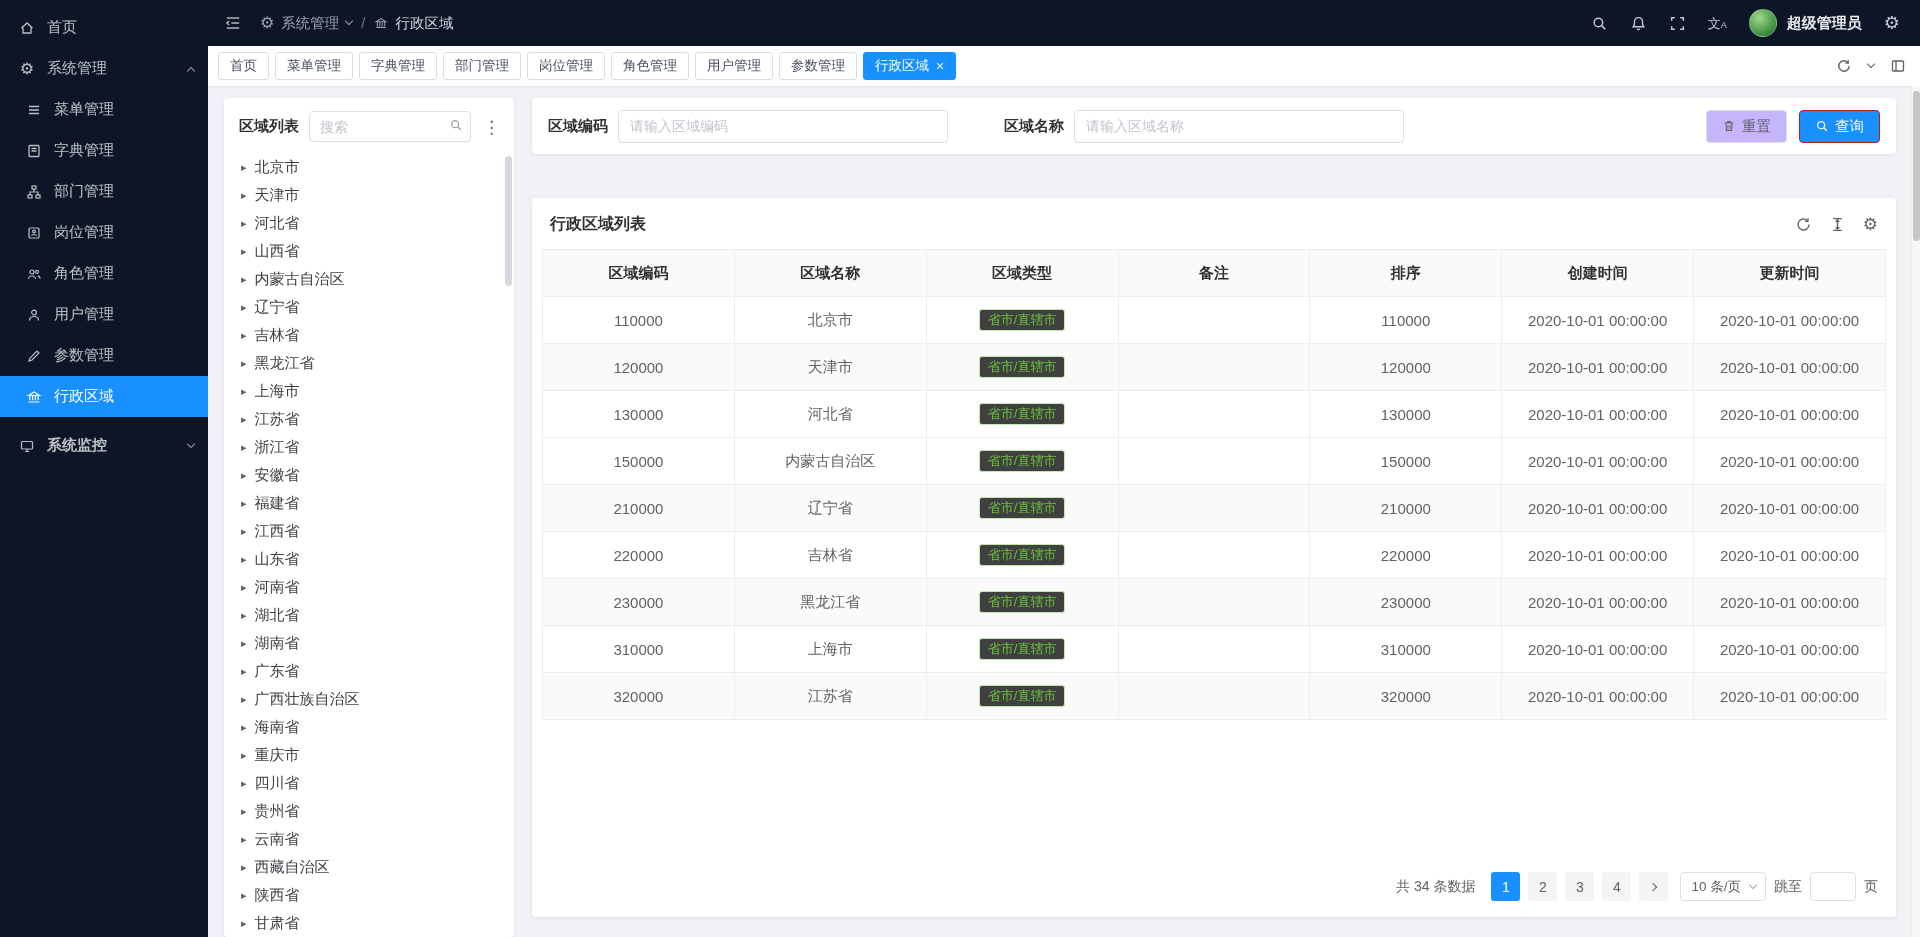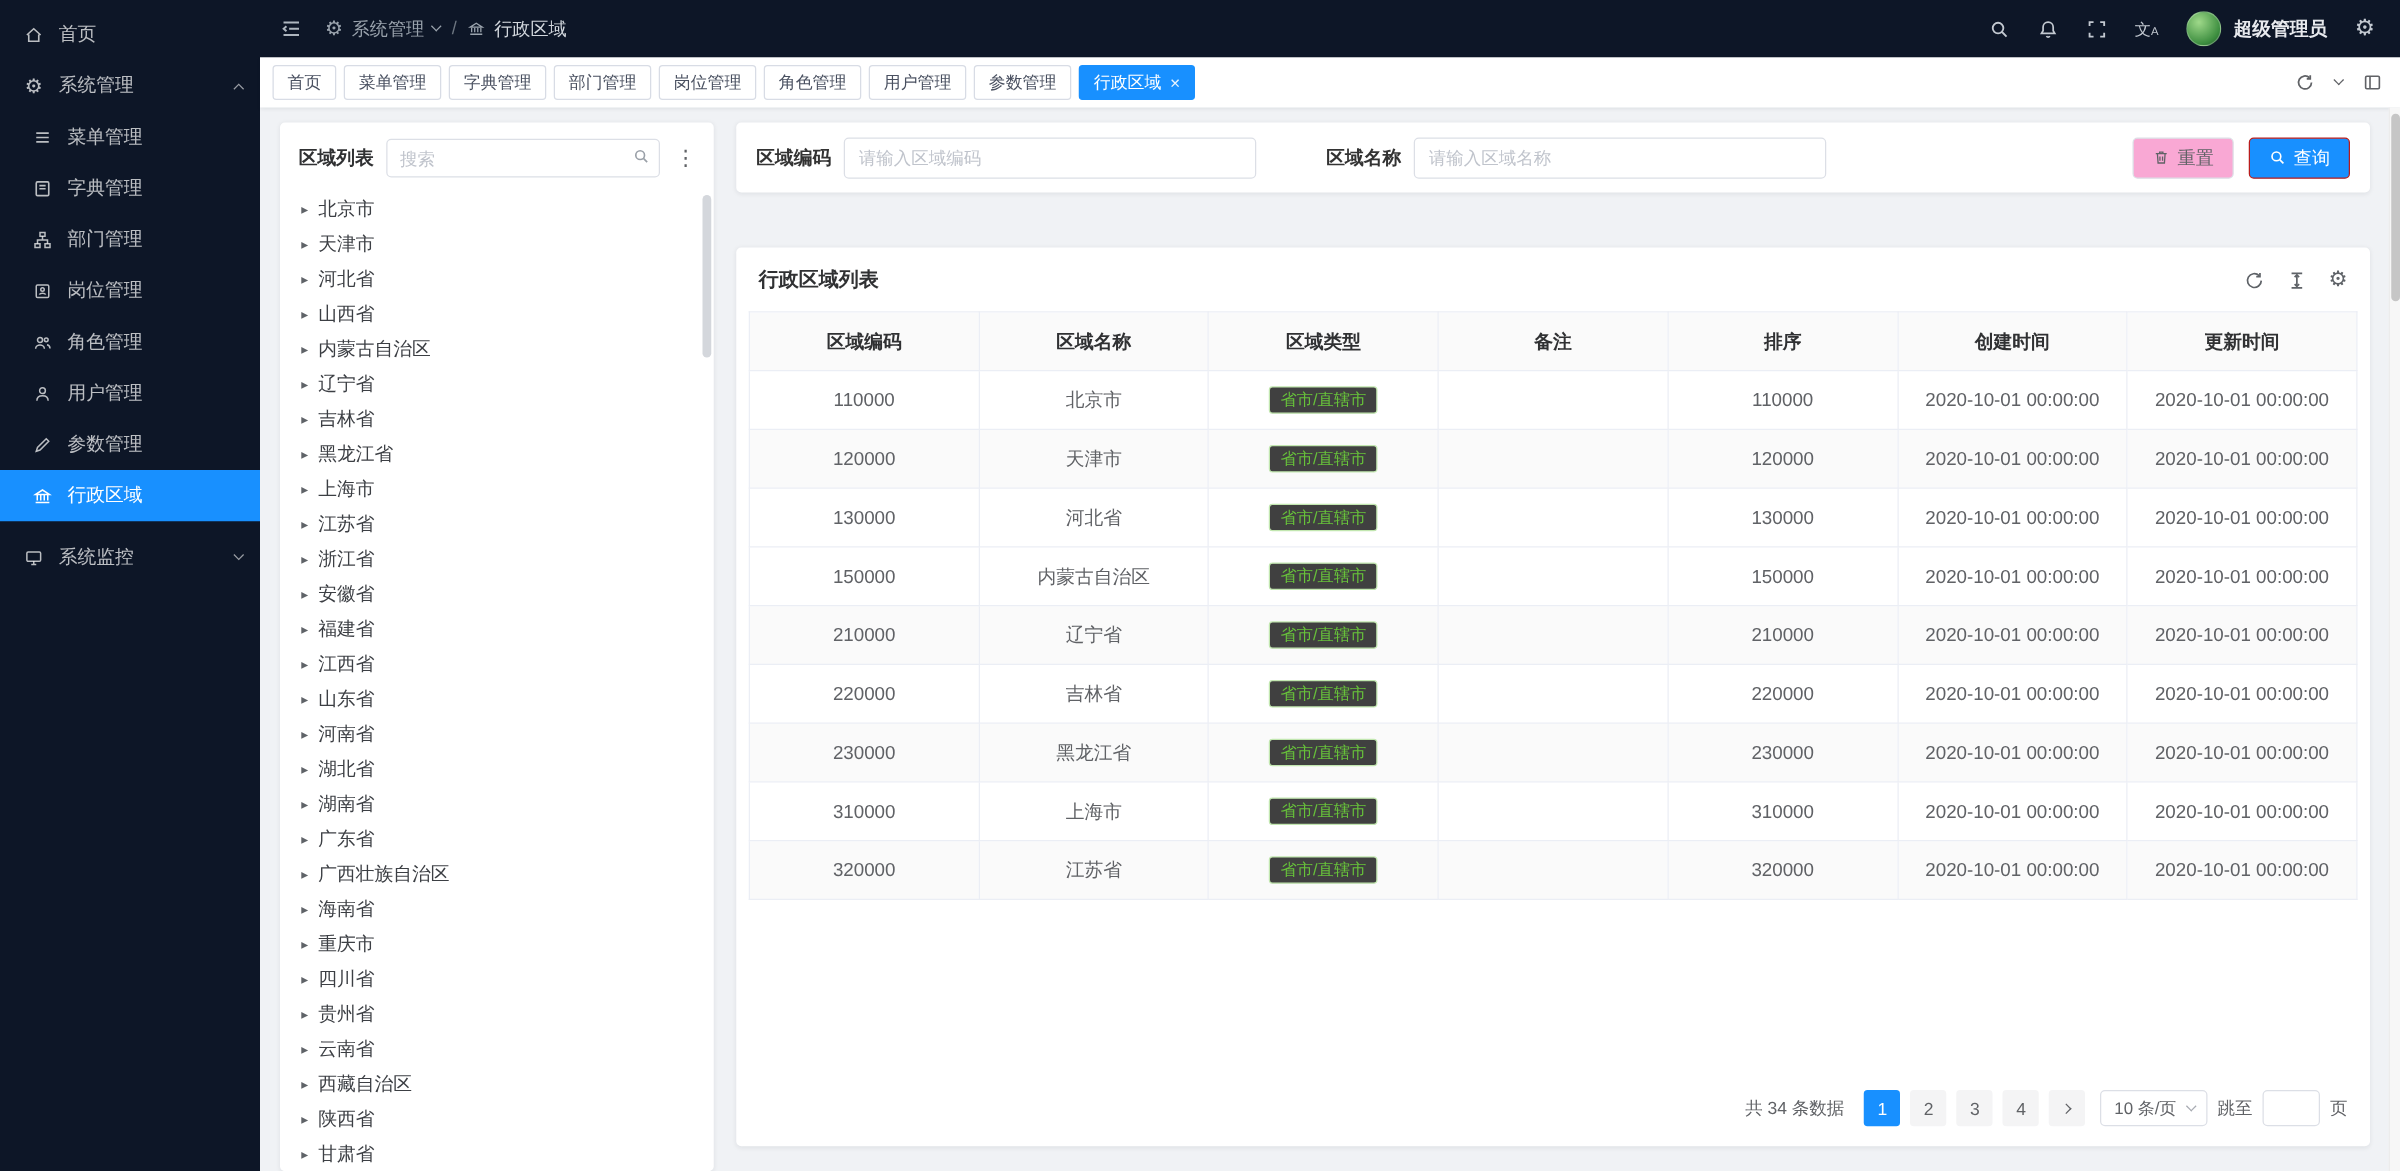--- a/index.html
+++ b/index.html
@@ -14,21 +14,21 @@
   .sidebar { width:208px; flex-shrink:0; background:#0d1627; color:rgba(255,255,255,.72); display:flex; flex-direction:column; }
   .logo-row { height:46px; display:flex; align-items:center; gap:10px; padding-left:14px; flex-shrink:0; }
   .logo-circle { width:30px; height:30px; border-radius:50%; background:#2f9e44; display:flex; align-items:center; justify-content:center; }
   .logo-title { color:#fff; font-weight:bold; font-size:17px; letter-spacing:.2px; }
   .menu { padding-top:7px; }
   .menu-item { height:41px; display:flex; align-items:center; gap:11px; padding:0 14px 0 18px; font-size:15px; cursor:pointer; white-space:nowrap; }
   .menu-item.active { background:#1890ff; color:#fff; }
   .submenu .menu-item { padding-left:25px; }
   .mi-icon { width:18px; display:inline-flex; justify-content:center; align-items:center; flex-shrink:0; }
   .mi-arrow { margin-left:auto; opacity:.8; }
-  .gap-top { margin-top:8px; }
+  .gap-top { margin-top:8px;font-weight:bold; }
   .glyph-gear { font-size:16px; line-height:1; font-family:"DejaVu Sans",sans-serif; }
 
   
   .main { flex:1; min-width:0; display:flex; flex-direction:column; }
 
   
   .topbar { height:46px; flex-shrink:0; background:#0d1627; display:flex; align-items:center; padding:0 20px 0 16px; color:#aeb6bf; }
   .tb-icon { display:inline-flex; align-items:center; cursor:pointer; }
   .breadcrumb { display:flex; align-items:center; gap:7px; margin-left:18px; font-size:14.5px; color:#9aa3ad; }
   .bc-current { color:#d2d7dd; }
@@ -53,21 +53,21 @@
   .tab { height:28px; padding:0 11px; background:#fff; border:1px solid #d8dce5; border-radius:3px; display:inline-flex; align-items:center; gap:7px; font-size:13.5px; color:#495060; cursor:pointer; white-space:nowrap; }
   .tab.active { background:#1890ff; border-color:#1890ff; color:#fff; }
   .tab-close { font-size:14px; line-height:1; opacity:.9; }
   .strip-tools { display:flex; align-items:center; gap:16px; color:#606266; }
 
   
   .content { flex:1; min-height:0; display:flex; padding:12px 24px 0 16px; overflow:hidden; }
   .card { background:#fff; border-radius:4px; box-shadow:0 1px 4px rgba(0,21,41,.08); }
 
   
-  .tree-card { width:347px; flex-shrink:0; height:100%; position:relative; overflow:hidden; }
+  .tree-card { width:290px; flex-shrink:0; height:100%; position:relative; overflow:hidden; }
   .tree-head { display:flex; align-items:center; gap:10px; padding:13px 12px 11px 15px; }
   .tree-title { font-weight:bold; font-size:15px; color:#303133; white-space:nowrap; }
   .tree-search { flex:1; position:relative; }
   .tree-search input { width:100%; height:31px; border:1px solid #dcdfe6; border-radius:4px; padding:0 28px 0 10px; font-size:14px; color:#606266; outline:none; background:#fff; }
   .tree-search input::placeholder { color:#c0c4cc; }
   .tree-search .search-ico { position:absolute; right:8px; top:7px; color:#9aa0a8; }
   .tree-dots { font-size:17px; color:#606266; cursor:pointer; padding:0 2px; font-family:"DejaVu Sans",sans-serif; }
   .tree-list { overflow:hidden; height:calc(100% - 55px); }
   .tree-item { height:28px; display:flex; align-items:center; gap:8px; padding-left:17px; font-size:15px; color:#3c3f44; cursor:pointer; white-space:nowrap; }
   .tree-caret { font-size:11px; color:#5f6368; font-family:"DejaVu Sans",sans-serif; }
@@ -77,21 +77,21 @@
   .right-col { flex:1; min-width:0; display:flex; flex-direction:column; margin-left:18px; padding-bottom:20px;gap:24px; }
 
   
   .filter-card { height:56px; flex-shrink:0; display:flex; align-items:center; padding:0 16px; }
   .f-label { font-weight:bold; font-size:15px; color:#333; margin-right:10px; white-space:nowrap; }
   .f-label.second { margin-left:56px; }
   .f-input { width:330px; height:33px; border:1px solid #dcdfe6; border-radius:4px; padding:0 11px; font-size:14px; color:#606266; outline:none; }
   .f-input::placeholder { color:#c0c4cc; }
   .f-actions { margin-left:auto; display:flex; align-items:center; gap:12px; }
   .btn { height:33px; border-radius:4px; display:inline-flex; align-items:center; gap:6px; padding:0 15px; font-size:14.5px; cursor:pointer; }
-  .btn-plain { background:#f9a8d4; border:1px solid #dcdfe6; color:#606266; }
+  .btn-plain { background:#c4b5fd; border:1px solid #dcdfe6; color:#606266; }
   .btn-primary { background:#1890ff; border:1px solid #b91c1c; color:#fff; }
 
   
   .table-card { margin-top:20px; flex:1; min-height:0; display:flex; flex-direction:column; padding:0 10px; }
   .table-head { display:flex; align-items:center; padding:16px 8px 14px; }
   .table-title { font-weight:bold; font-size:16px; color:#303133; }
   .table-tools { margin-left:auto; display:flex; align-items:center; gap:17px; color:#5f6368; }
   .table-tools .tb-icon { cursor:pointer; }
   table { width:100%; border-collapse:collapse; table-layout:fixed; }
   th,td { border:1px solid #ebeef5; text-align:center; height:47px; padding:0 6px; overflow:hidden; white-space:nowrap; }

